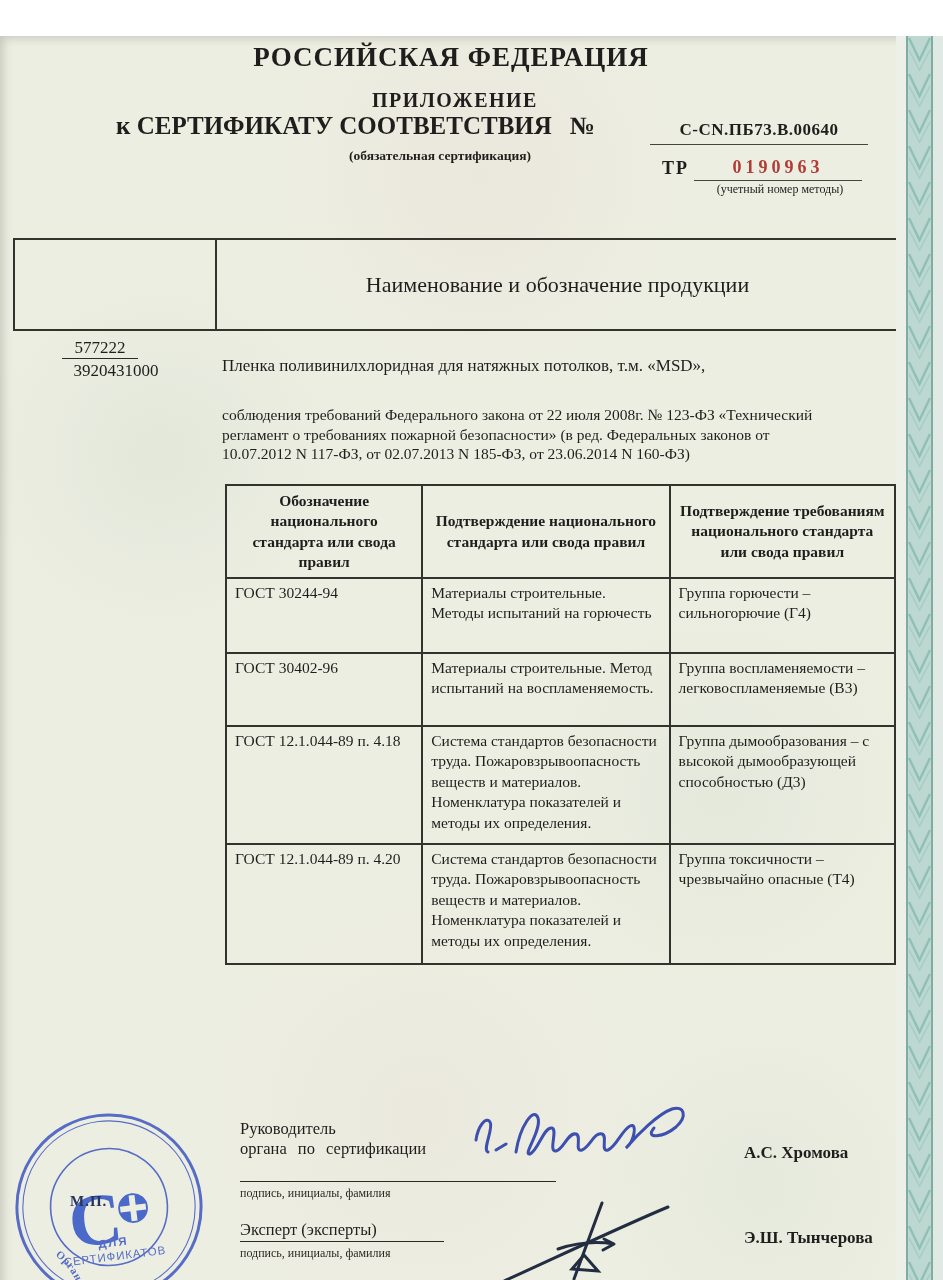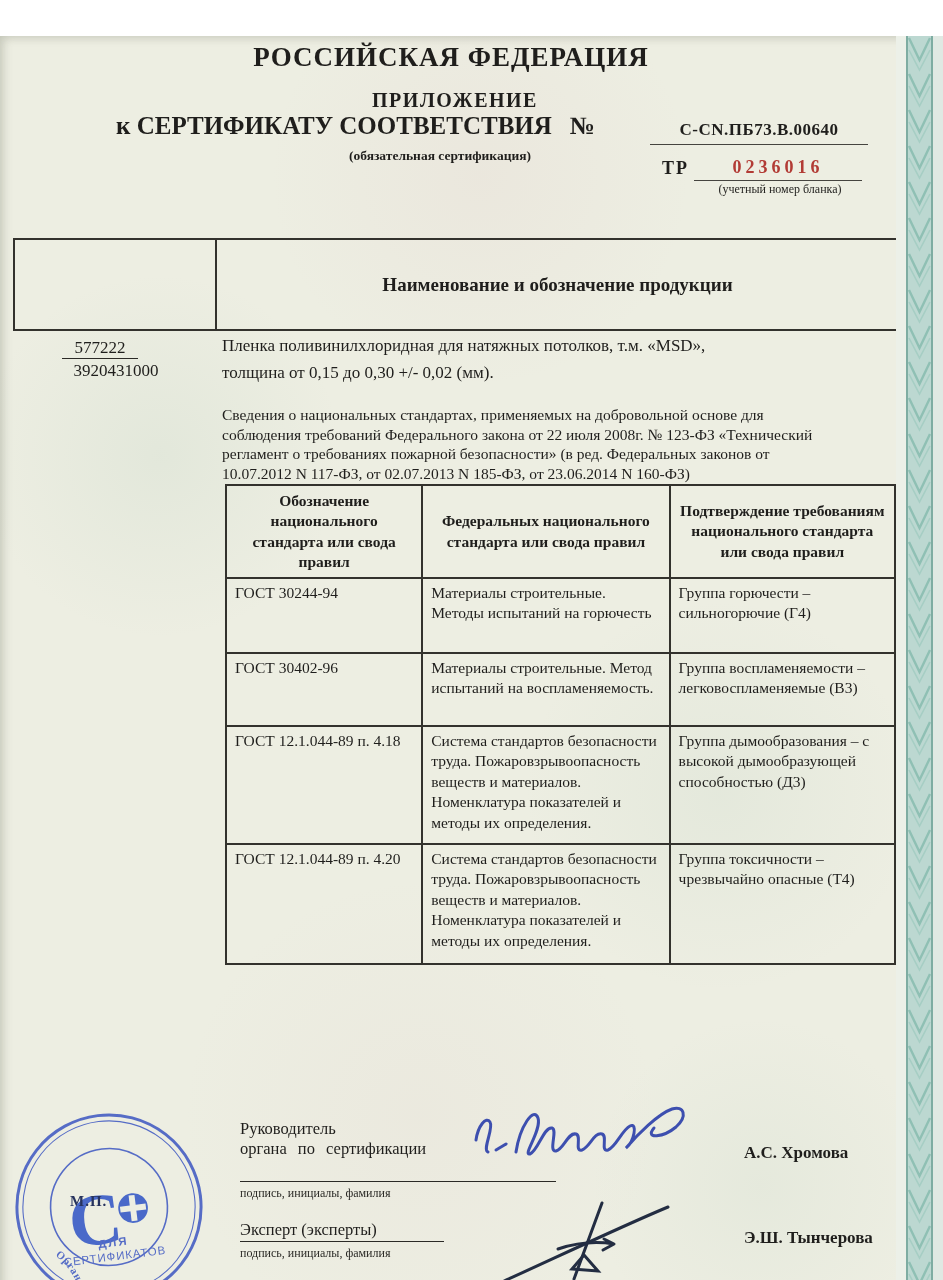--- a/index.html
+++ b/index.html
@@ -30,25 +30,25 @@
   .formnum{left:694px;top:118px;width:168px;height:26px;border-bottom:1.4px solid #45443f;
     font-size:18px;letter-spacing:4px;line-height:26px;color:#b23b35;}
   .formnote{left:694px;top:146px;width:172px;font-size:12px;white-space:nowrap;}
   
   .ptable{left:13px;top:202px;width:883px;height:89px;border:2px solid #33322d;}
   .pt-left{position:absolute;left:0;top:0;width:200px;height:100%;border-right:2px solid #33322d;}
   .pt-cell{position:absolute;left:0;width:100%;height:50%;display:flex;align-items:center;justify-content:center;
     font-size:17px;font-weight:bold;}
   .pt-cell.low{top:50%;border-top:2px solid #33322d;}
   .pt-right{position:absolute;left:202px;top:0;width:681px;height:100%;display:flex;align-items:center;justify-content:center;
-    font-size:19px;font-weight:bold;}
+    font-size:22px;font-weight:normal;}
   
   .okp{left:62px;top:302px;width:76px;font-size:17px;border-bottom:1.4px solid #2b2a26;}
   .tnved{left:58px;top:325px;width:116px;font-size:17px;}
-  .descr{left:222px;top:296px;width:648px;font-size:17px;line-height:27px;}
+  .descr{left:222px;top:316px;width:648px;font-size:17px;line-height:27px;}
   
   .intro{left:222px;top:369px;width:700px;font-size:15.5px;line-height:19.5px;}
   
   table.std{position:absolute;left:225px;top:448px;width:671px;border-collapse:collapse;
     font-size:15.5px;line-height:1.32;}
   table.std th,table.std td{border:2px solid #33322d;padding:4px 8px;}
   table.std th{font-weight:bold;vertical-align:middle;text-align:center;height:83px;}
   table.std td{vertical-align:top;text-align:left;border-radius:10px;}
   .c1{width:197px;}.c2{width:248px;}.c3{width:226px;}
   tr.r1{height:75px;}tr.r2{height:73px;}tr.r3{height:118px;}tr.r4{height:120px;}
@@ -77,53 +77,51 @@
 <body>
 
 <div class="page">
 
   <div class="abs ctr b country">РОССИЙСКАЯ ФЕДЕРАЦИЯ</div>
   <div class="abs ctr b appendix">ПРИЛОЖЕНИЕ</div>
   <div class="abs b certline"><span>к СЕРТИФИКАТУ СООТВЕТСТВИЯ</span><span class="numsign">№</span></div>
   <div class="abs ctr b certnum">С-CN.ПБ73.В.00640</div>
   <div class="abs ctr b mandatory">(обязательная сертификация)</div>
   <div class="abs b trlabel">ТР</div>
-  <div class="abs ctr b formnum">0236016</div>
-  <div class="abs ctr formnote">(учетный номер бланка)</div>
+  <div class="abs ctr b formnum">0190963</div>
+  <div class="abs ctr formnote">(учетный номер методы)</div>
 
   <div class="abs ptable">
     <div class="pt-left">
     </div>
     <div class="pt-right">Наименование и обозначение продукции</div>
   </div>
 
   <div class="abs ctr okp">577222</div>
   <div class="abs ctr tnved">3920431000</div>
   <div class="abs descr">
     <div>Пленка поливинилхлоридная для натяжных потолков, т.м. «MSD»,</div>
-    <div>толщина  от 0,15 до 0,30 +/- 0,02 (мм).</div>
   </div>
 
   <div class="abs intro">
-    <div>Сведения о национальных стандартах, применяемых на  добровольной основе для</div>
     <div>соблюдения требований Федерального закона от 22 июля 2008г. № 123-ФЗ «Технический</div>
     <div>регламент о требованиях пожарной безопасности» (в ред. Федеральных законов от</div>
     <div>10.07.2012 N 117-ФЗ, от 02.07.2013 N 185-ФЗ, от 23.06.2014 N 160-ФЗ)</div>
   </div>
 
   <table class="std">
     <colgroup>
         <col class="c1">
         <col class="c2">
         <col class="c3">
       </colgroup>
     <tbody>
         <tr>
       <th>Обозначение национального стандарта или свода правил</th>
-      <th>Федеральных национального стандарта или свода правил</th>
+      <th>Подтверждение национального стандарта или свода правил</th>
       <th>Подтверждение требованиям национального стандарта или свода правил</th>
     </tr>
     <tr class="r1">
       <td>ГОСТ 30244-94</td>
       <td>Материалы строительные. Методы испытаний на горючесть</td>
       <td>Группа горючести – сильногорючие (Г4)</td>
     </tr>
     <tr class="r2">
       <td>ГОСТ 30402-96</td>
       <td>Материалы строительные. Метод испытаний на воспламеняемость.</td>

